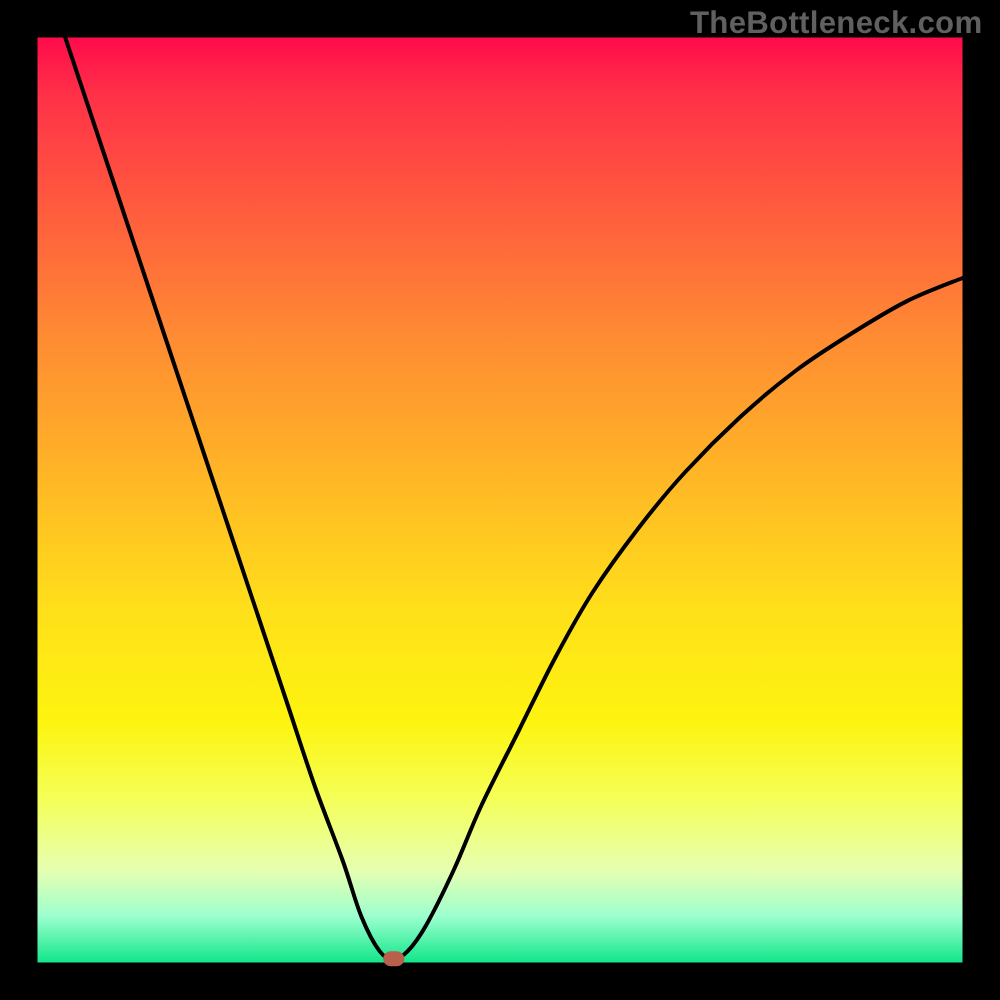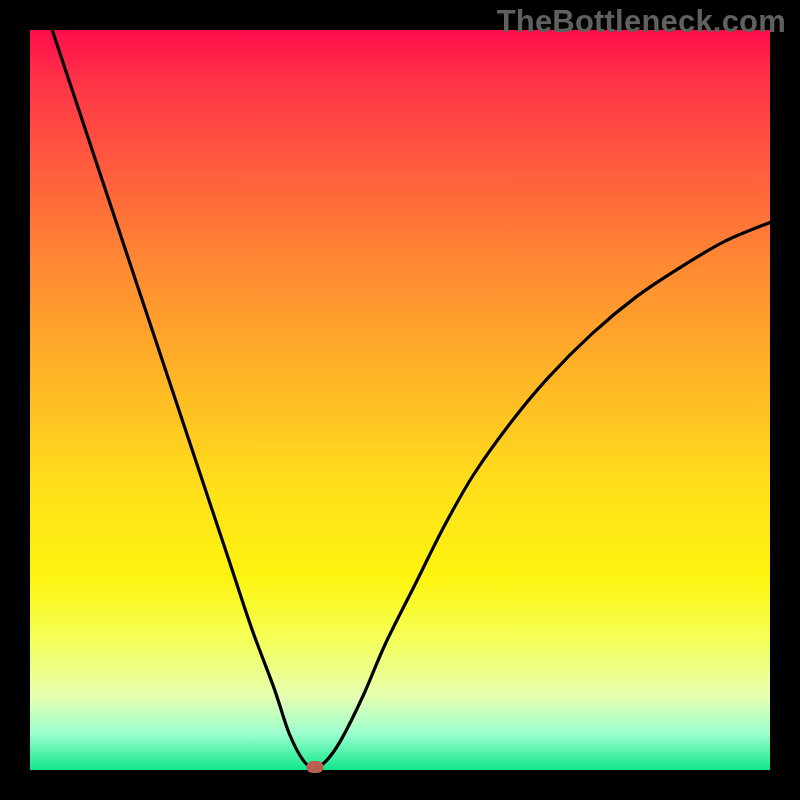--- a/index.html
+++ b/index.html
@@ -8,21 +8,21 @@
     position: relative;
     width: 800px;
     height: 800px;
     background: #000;
   }
   .watermark {
     position: absolute;
     top: 4px;
     right: 14px;
     font-family: Arial, Helvetica, sans-serif;
-    font-size: 31px;
+    font-size: 25px;
     font-weight: 600;
     color: #606060;
     letter-spacing: 0.2px;
     z-index: 10;
   }
   .plot {
     position: absolute;
     left: 30px;
     top: 30px;
     width: 740px;

